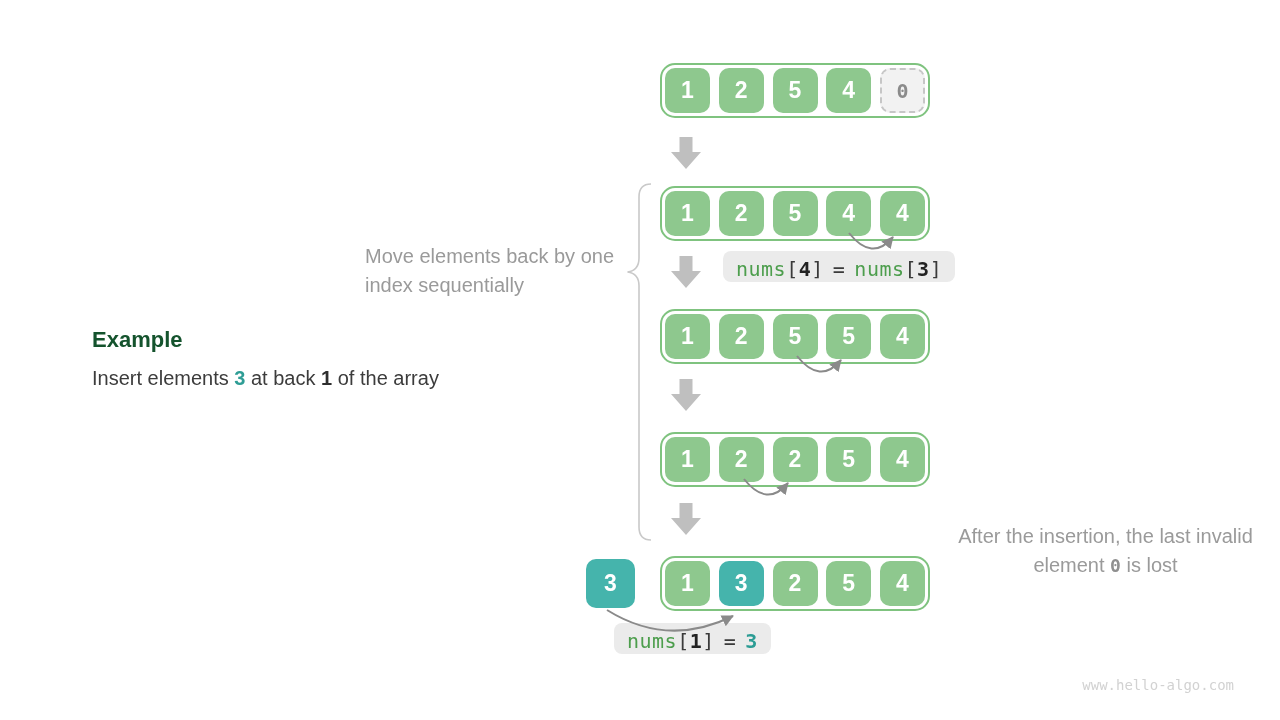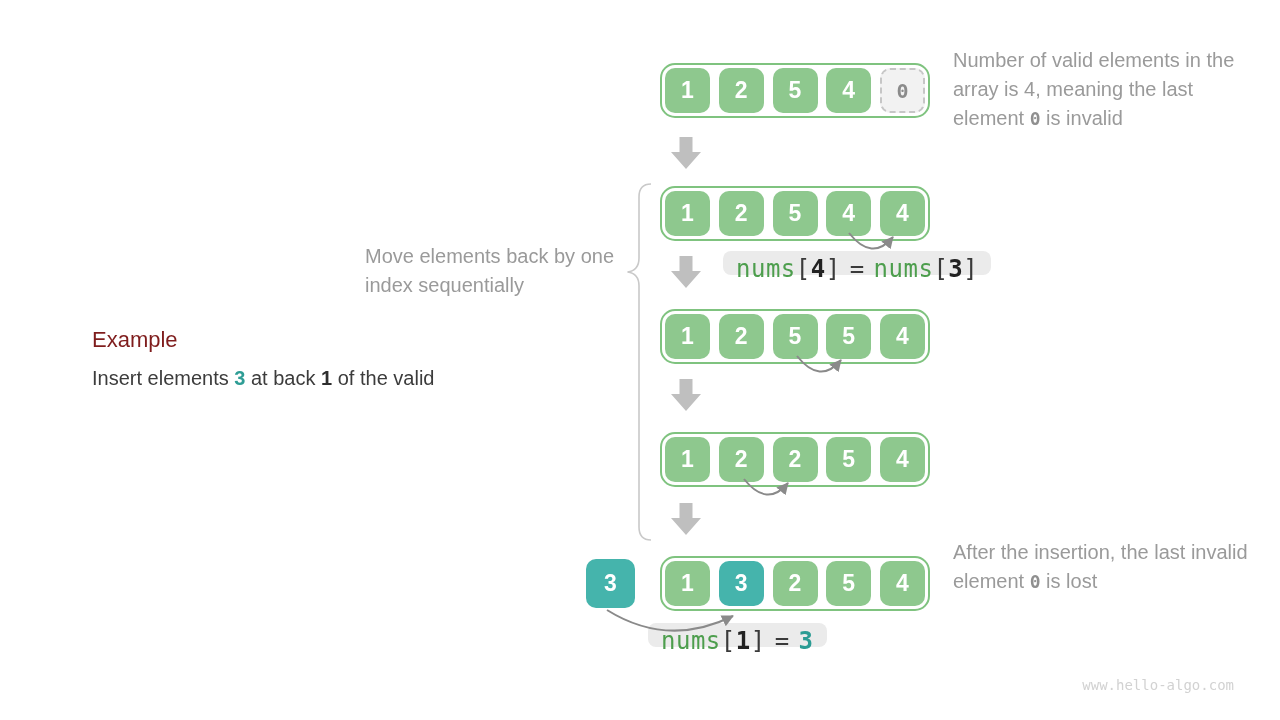--- a/index.html
+++ b/index.html
@@ -27,42 +27,42 @@
   }
   .lone-cell {
     position: absolute; left: 586px; top: 559px; width: 49px; height: 49px;
     border-radius: 10px; background: #45B4AC; color: #fff;
     font-size: 23px; font-weight: bold;
     display: flex; align-items: center; justify-content: center;
   }
 
   
   .op-label {
-    position: absolute; height: 24px; line-height: 36px;
+    position: absolute; height: 31px; line-height: 36px;
     background: #EBEBEB; border-radius: 8px; padding: 0 13px;
-    font-family: "DejaVu Sans Mono", monospace; font-size: 24px;
+    font-family: "DejaVu Sans Mono", monospace; font-size: 20px;
     letter-spacing: 0.5px; white-space: nowrap;
   }
   .op-label .g  { color: #4D9E4D; }
   .op-label .k  { color: #3A3A3A; }
   .op-label .b  { color: #222222; font-weight: bold; }
   .op-label .eq { margin: 0 9px; }
   .op-label .t  { color: #2B9C94; font-weight: bold; }
 
   
   .note {
     position: absolute; color: #9A9A9A; font-size: 20px; line-height: 29px;
   }
   .note .code0 {
     font-family: "DejaVu Sans Mono", monospace; font-weight: bold;
     font-size: 18px; color: #8F8F8F;
   }
   .example-title {
     position: absolute; left: 92px; top: 327px;
-    color: #7f1d1d; font-size: 22px; font-weight: normal;
+    color: #14532d; font-size: 22px; font-weight: bold;
   }
   .example-line {
     position: absolute; left: 92px; top: 367px;
     color: #3C3C3C; font-size: 20px;
   }
   .example-line .val  { color: #2E9D95; font-weight: bold; }
   .example-line .idx  { color: #2E2E2E; font-weight: bold; }
 
   .watermark {
     position: absolute; right: 46px; top: 677px;
@@ -70,27 +70,26 @@
   }
 
   svg.overlay { position: absolute; top: 0; left: 0; pointer-events: none; }
 </style>
 </head>
 <body>
 
 <div class="stage">
 
   <div class="example-title">Example</div>
-  <div class="example-line"><span>Insert elements </span><span class="val">3</span><span> at back </span><span class="idx">1</span><span> of the valid</span></div>
+  <div class="example-line"><span>Insert elements </span><span class="val">3</span><span> at back </span><span class="idx">1</span><span> of the array</span></div>
 
   <div class="note" style="left:347px; top:242px; width:260px;margin-left:18px;">Move elements back by one index sequentially</div>
 
-  <div class="note" style="left:953px; top:46px; width:305px;"><span>Number of valid elements in the array is 4, meaning the last element </span><span class="code0">0</span><span> is invalid</span></div>
 
-  <div class="note" style="left:953px; top:538px; width:305px;"><span>After the insertion, the last invalid element </span><span class="code0">0</span><span> is lost</span></div>
+  <div class="note" style="left:953px; top:522px; width:305px;text-align:center;"><span>After the insertion, the last invalid element </span><span class="code0">0</span><span> is lost</span></div>
 
   <div class="array-box" style="top:63px;">
     <div class="cell">1</div>
     <div class="cell">2</div>
     <div class="cell">5</div>
     <div class="cell">4</div>
     <div class="cell dashed">0</div>
   </div>
 
   <div class="array-box" style="top:186px;">
@@ -124,21 +123,21 @@
     <div class="cell">5</div>
     <div class="cell">4</div>
   </div>
 
   <div class="lone-cell">3</div>
 
   <div class="op-label" style="left:723px; top:251px;"><span class="g">nums</span><span class="k">[</span><span class="b">4</span><span class="k">]</span><span class="k eq">=</span><span class="g">nums</span><span class="k">[</span><span class="b">3</span><span class="k">]</span></div>
 
 
 
-  <div class="op-label" style="left:648px; top:623px;"><span class="g">nums</span><span class="k">[</span><span class="b">1</span><span class="k">]</span><span class="k eq">=</span><span class="t">3</span></div>
+  <div class="op-label" style="left:614px; top:623px;"><span class="g">nums</span><span class="k">[</span><span class="b">1</span><span class="k">]</span><span class="k eq">=</span><span class="t">3</span></div>
 
   <div class="watermark">www.hello-algo.com</div>
 
   <svg class="overlay" width="1280" height="720" viewBox="0 0 1280 720">
     <defs>
       <marker id="ah" markerWidth="8" markerHeight="8" refX="5.5" refY="3" orient="auto">
         <path d="M0,0 L6,3 L0,6 Z" fill="#8A8A8A"></path>
       </marker>
     </defs>
 

